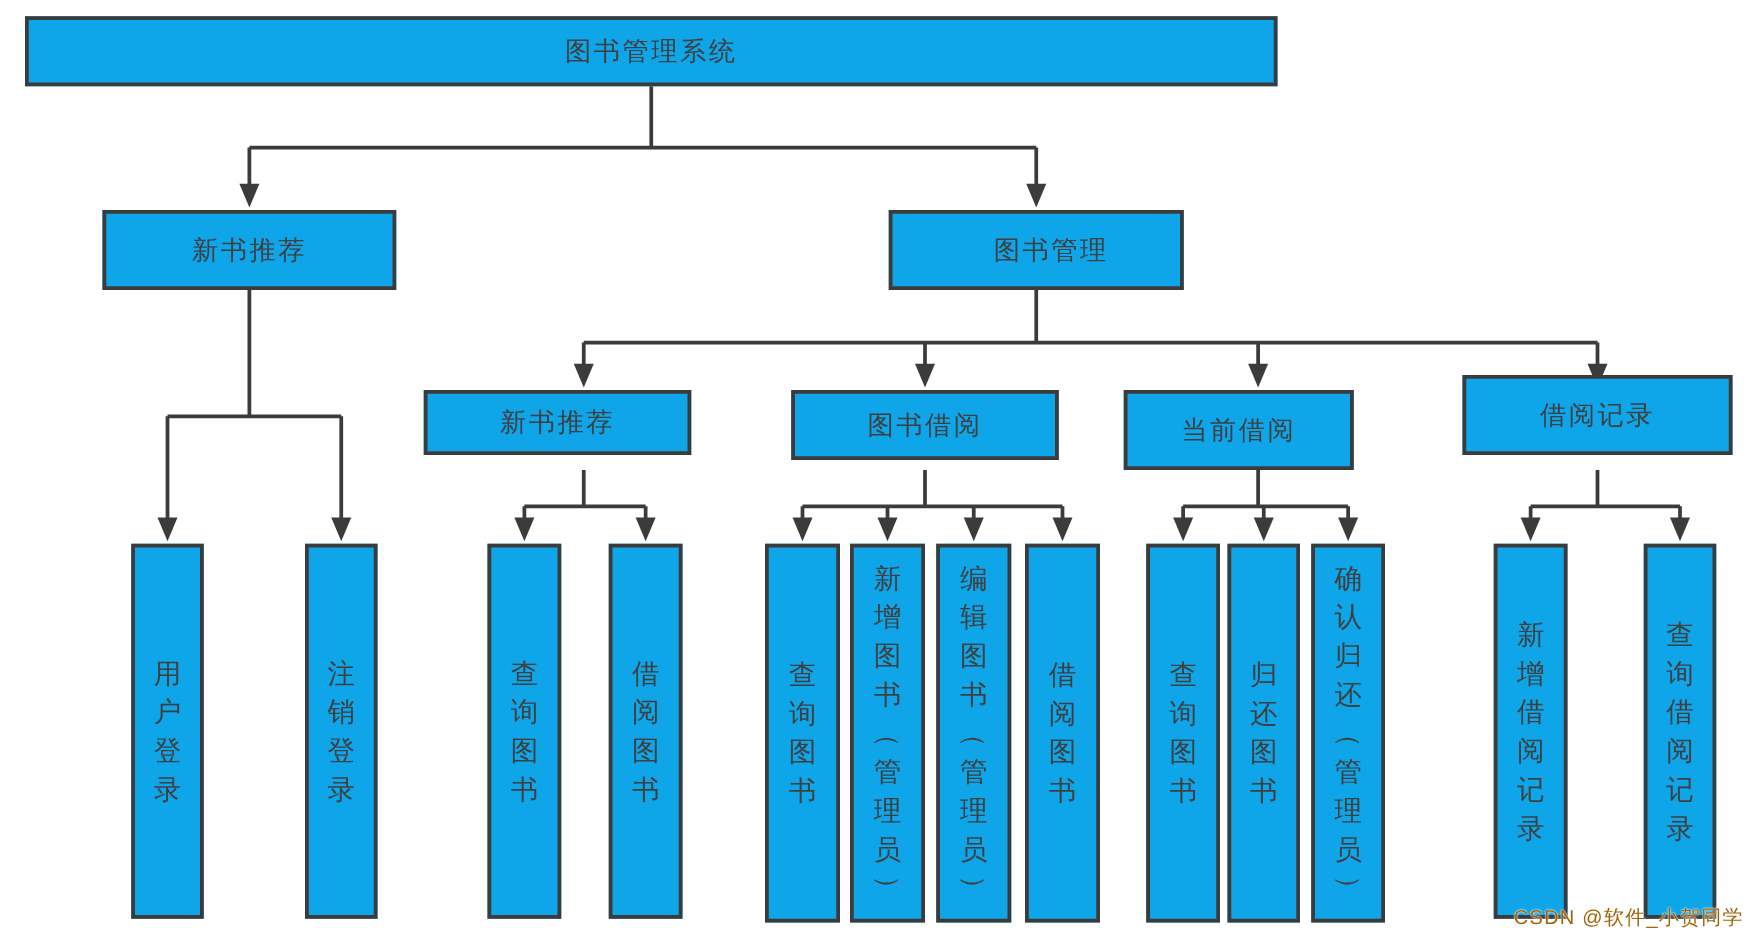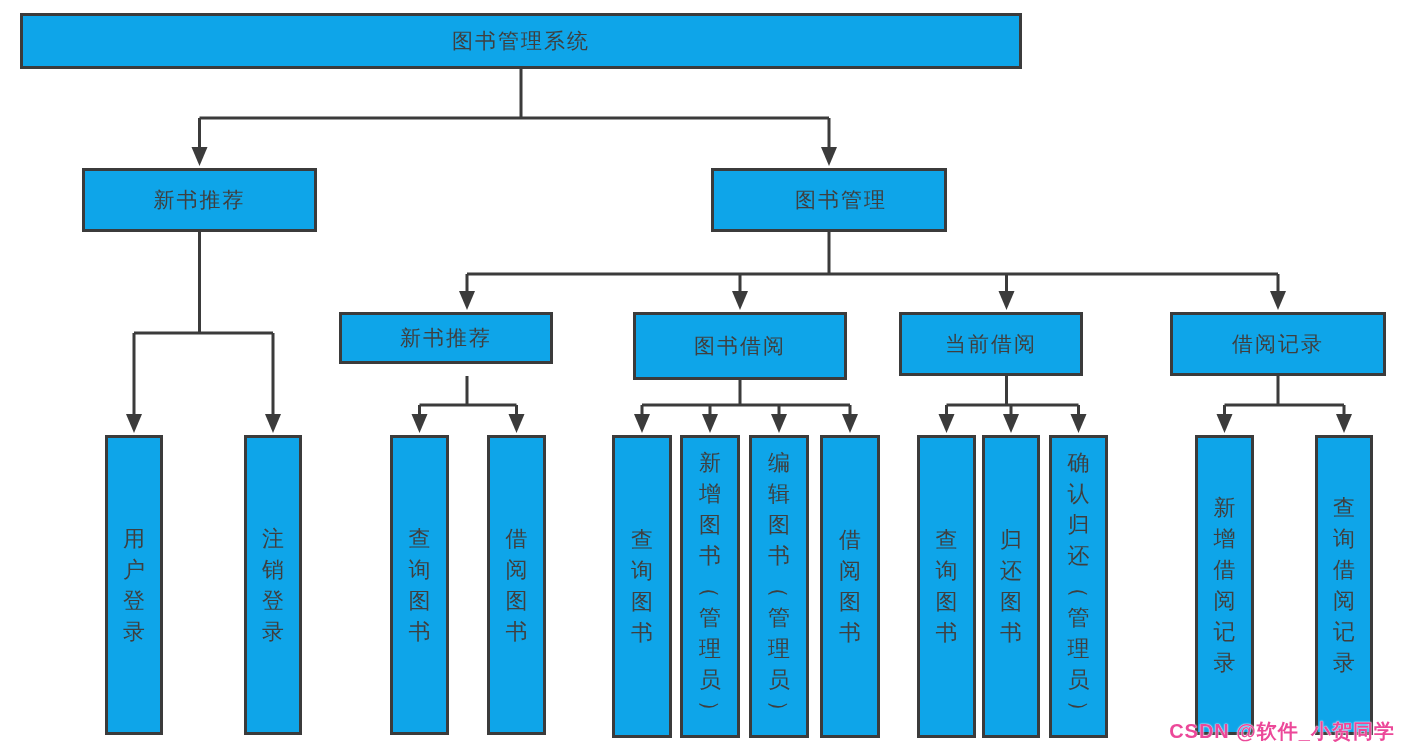--- a/index.html
+++ b/index.html
@@ -12,22 +12,22 @@
     position:absolute;box-sizing:border-box;background:#0ea5e9;
     border:3px solid #3b3b3b;display:flex;align-items:center;justify-content:center;
     z-index:1;color:#3f3f3f;
   }
   .hlabel{font-size:21px;letter-spacing:2px;white-space:nowrap;}
   .vlabel{display:flex;flex-direction:column;align-items:center;gap:9px;font-size:22px;line-height:1;}
   .vlabel .ch{display:block;}
   .vlabel .ch.rot{transform:rotate(90deg);}
   .watermark{
     position:absolute;right:10px;bottom:2px;z-index:2;
-    font-size:20px;letter-spacing:1px;color:#ec4899;
-    text-shadow:0 0 2px #ffffff,0 0 1px #ffffff;white-space:nowrap;font-weight:bold;
+    font-size:16px;letter-spacing:1px;color:#a16207;
+    text-shadow:0 0 2px #ffffff,0 0 1px #ffffff;white-space:nowrap;
   }
 </style>
 </head>
 <body>
 
 <div class="canvas" id="canvas">
   <svg class="connector-layer" id="connectors" width="1405" height="747">
       <g>
         <path d="M 521 69 L 521 118 M 199.5 118 L 829 118 M 199.5 118 L 199.5 149 M 829 118 L 829 149" stroke="#3b3b3b" stroke-width="3" fill="none"></path>
         <polygon points="191.5,147 207.5,147 199.5,166" fill="#3b3b3b"></polygon>
@@ -75,27 +75,27 @@
     </div>
     <div class="node h" style="left: 82px; top: 168px; width: 235px; height: 64px;">
       <span class="hlabel">新书推荐</span>
     </div>
     <div class="node h" style="left: 711px; top: 168px; width: 236px; height: 64px; padding-left: 24px;">
       <span class="hlabel">图书管理</span>
     </div>
     <div class="node h" style="left: 339px; top: 312px; width: 214px; height: 52px;">
       <span class="hlabel">新书推荐</span>
     </div>
-    <div class="node h" style="left: 633px; top: 312px; width: 214px; height: 68px;">
+    <div class="node h" style="left: 633px; top: 312px; width: 214px; height: 56px;">
       <span class="hlabel">图书借阅</span>
     </div>
     <div class="node h" style="left: 899px; top: 312px; width: 184px; height: 64px;">
       <span class="hlabel">当前借阅</span>
     </div>
-    <div class="node h" style="left: 1170px; top: 312px; width: 216px; height: 64px;">
+    <div class="node h" style="left: 1170px; top: 300px; width: 216px; height: 64px;">
       <span class="hlabel">借阅记录</span>
     </div>
     <div class="node v" style="left: 105px; top: 435px; width: 58px; height: 300px;">
       <div class="vlabel">
         <span class="ch">用</span>
         <span class="ch">户</span>
         <span class="ch">登</span>
         <span class="ch">录</span>
       </div>
     </div>

